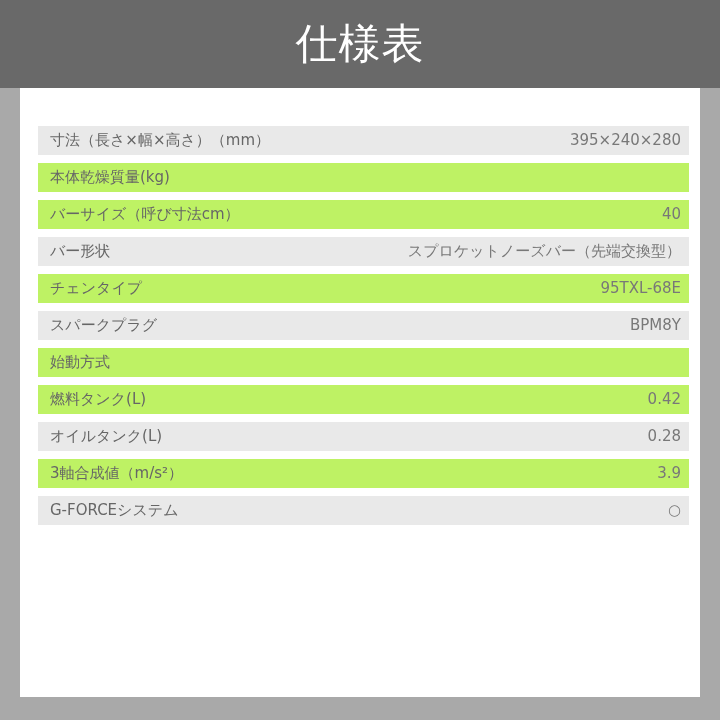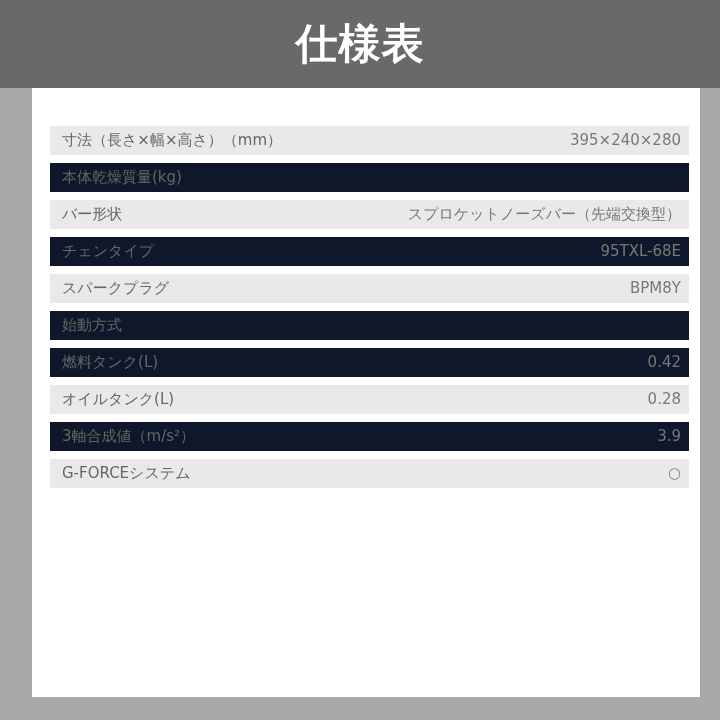--- a/index.html
+++ b/index.html
@@ -12,46 +12,46 @@
   .page { width: 720px; height: 720px; position: relative; }
 
   .header {
     height: 88px;
     background: #696969;
     display: flex; align-items: center; justify-content: center;
   }
   .title {
     color: #ffffff;
     font-size: 42px;
-    font-weight: 700;
+    font-weight: 400;
     letter-spacing: 1px;
     line-height: 1;
   }
 
   .card {
     position: absolute;
-    left: 32px; right: 20px;
+    left: 20px; right: 20px;
     top: 88px; height: 609px;
     background: #ffffff;
     box-sizing: border-box;
     padding: 38px 11px 18px 18px;
   }
 
   .spec-table { width: 100%; }
   .row {
     height: 29px;
     margin-bottom: 8px;
     display: flex;
     align-items: center;
     justify-content: space-between;
     box-sizing: border-box;
     padding: 0 8px 0 12px;
     font-size: 15px;
     line-height: 1;
-    background: #0f172a;
+    background: #bef264;
   }
   .row.shaded { background: #e9e9e9; }
   .label {
     color: #666666;
     white-space: nowrap;
     flex: 0 0 auto;
   }
   .value {
     color: #787878;
     white-space: nowrap;
@@ -73,20 +73,24 @@
   <div class="row shaded">
     <span class="label">寸法（長さ×幅×高さ）（mm）</span>
     <span class="value">395×240×280</span>
   </div>
 
   <div class="row">
     <span class="label">本体乾燥質量(kg)</span>
   </div>
 
 
+  <div class="row">
+    <span class="label">バーサイズ（呼び寸法cm）</span>
+    <span class="value">40</span>
+  </div>
 
   <div class="row shaded">
     <span class="label">バー形状</span>
     <span class="value">スプロケットノーズバー（先端交換型）</span>
   </div>
 
   <div class="row">
     <span class="label">チェンタイプ</span>
     <span class="value">95TXL-68E</span>
   </div>

